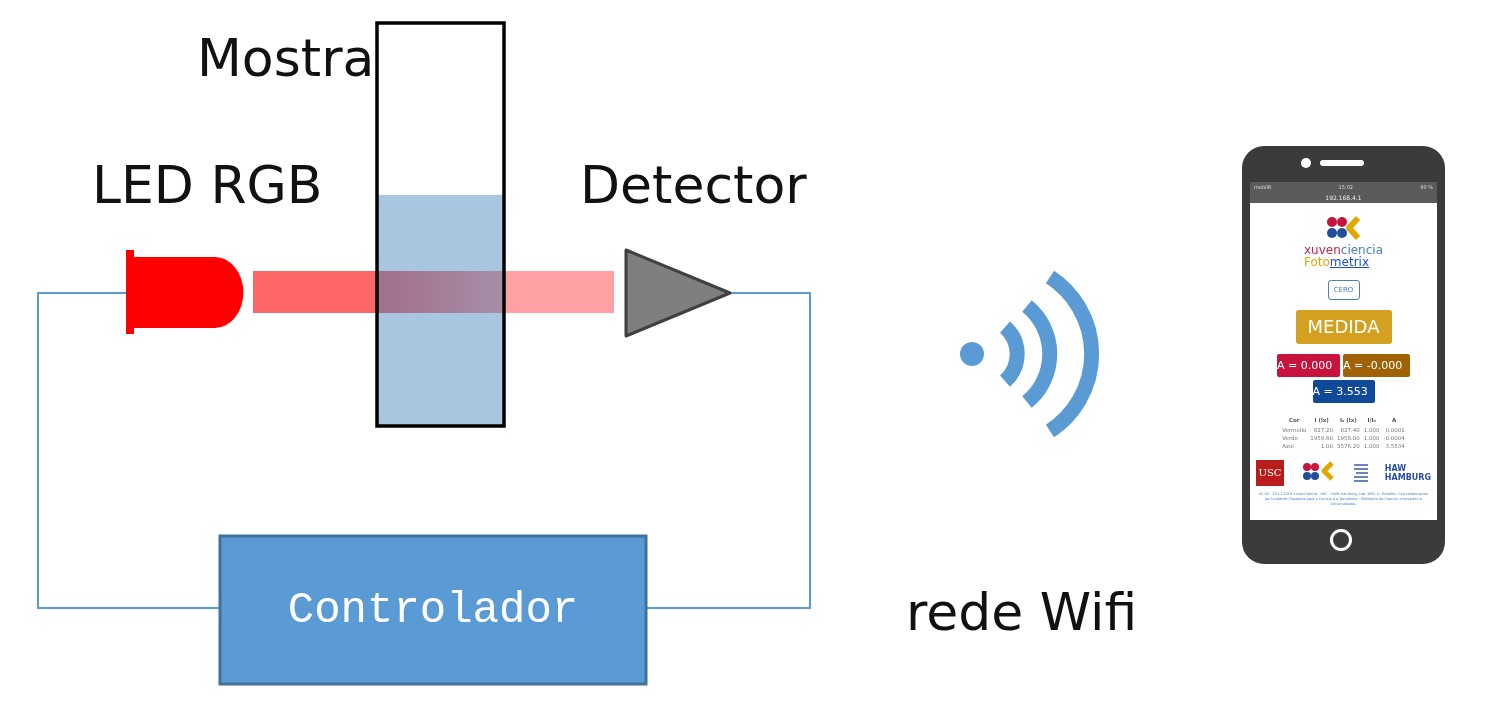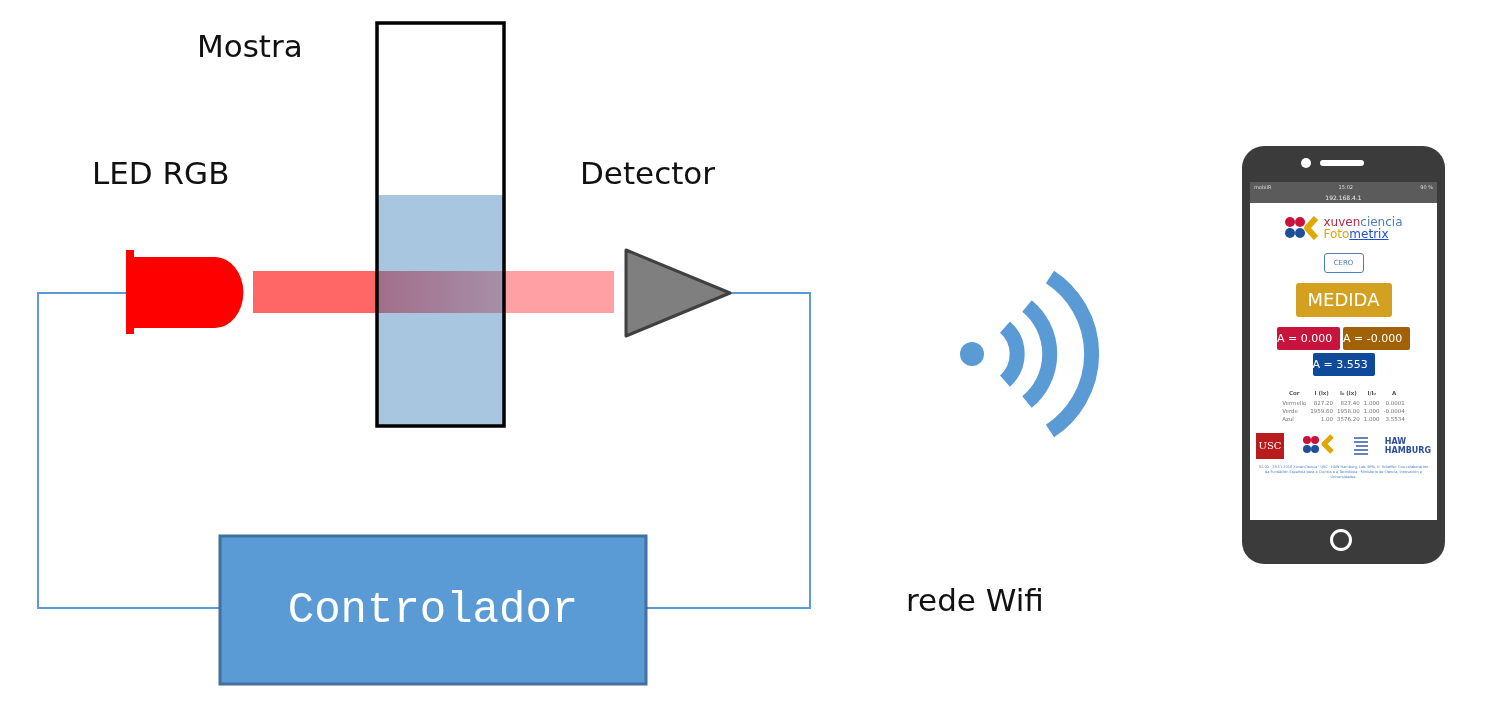--- a/index.html
+++ b/index.html
@@ -1,34 +1,34 @@
 <!DOCTYPE html>
 <html><head>
 <meta charset="utf-8">
 <style>
   html, body { margin:0; padding:0; background:#ffffff; }
   body { width:1500px; height:719px; position:relative; overflow:hidden; font-family:"DejaVu Sans", sans-serif; }
-  .lbl { position:absolute; color:#111; font-size:31px; font-family:"DejaVu Sans", sans-serif; white-space:nowrap; }
+  .lbl { position:absolute; color:#111; font-size:52px; font-family:"DejaVu Sans", sans-serif; white-space:nowrap; }
   svg.diagram { position:absolute; left:0; top:0; }
   .ctrl-text { position:absolute; left:220px; top:536px; width:426px; height:148px; display:flex; align-items:center; justify-content:center; color:#fff; font-size:44px; font-family:Liberation Mono, monospace; }
 
   
   .phone { position:absolute; left:1242px; top:146px; width:203px; height:418px; background:#3b3b3b; border-radius:22px; }
   .phone .cam { position:absolute; left:59px; top:12px; width:10px; height:10px; border-radius:50%; background:#fff; }
   .phone .speaker { position:absolute; left:78px; top:14px; width:44px; height:6px; border-radius:3px; background:#fff; }
   .phone .home { position:absolute; left:88px; top:383px; width:22px; height:22px; border-radius:50%; border:3px solid #fff; box-sizing:border-box; }
   .screen { position:absolute; left:8px; top:36px; width:187px; height:338px; background:#fff; overflow:hidden; }
   .statusbar { height:10px; background:#5b5b5b; color:#ddd; font-size:5px; display:flex; justify-content:space-between; align-items:center; padding:0 4px; }
   .urlbar { height:11px; background:#5b5b5b; color:#eee; font-size:6px; text-align:center; line-height:11px; }
-  .app-logo { display:flex; align-items:center; justify-content:center; margin-top:12px; gap:3px; }
+  .app-logo { display:flex; align-items:center; justify-content:center; margin-top:12px; gap:3px;flex-direction:column; }
   .app-logo .t1 { font-size:12px; color:#b9274a; line-height:12px; }
   .app-logo .t1 b { color:#4a7fc1; font-weight:normal; }
   .app-logo .t2 { font-size:12px; color:#e0a800; line-height:12px; }
   .app-logo .t2 b { color:#1d4ed8; font-weight:normal;text-decoration:underline; }
-  .btn-cero { display:block; margin:12px auto 0; width:40px; height:20px; border:1.5px solid #4a7fc1; border-radius:3px; font-size:7px; color:#4a7fc1; text-align:center; line-height:18px; box-sizing:border-box; background:#fff; }
+  .btn-cero { display:block; margin:12px auto 0; width:32px; height:20px; border:1.5px solid #4a7fc1; border-radius:3px; font-size:7px; color:#4a7fc1; text-align:center; line-height:18px; box-sizing:border-box; background:#fff; }
   .btn-medida { display:block; margin:10px auto 0; width:96px; height:34px; background:#d4a020; border-radius:3px; color:#fff; font-size:18px; text-align:center; line-height:34px; }
   .absrow { display:flex; justify-content:center; gap:3px; margin-top:10px; }
   .abs { height:23px; border-radius:2px; color:#fff; font-size:11px; text-align:left; line-height:23px; }
   .abs.red { background:#c8143c; width:63px; }
   .abs.green { background:#a16207; width:67px; }
   .abs.blue { background:#0f4a9a; width:62px; margin:3px auto 12px; display:block; }
   table.data { margin:14px auto 0; border-collapse:collapse; font-size:5.5px; color:#777; }
   table.data th { color:#555; font-weight:bold; padding:0 3px 3px; }
   table.data td { padding:1px 2px; text-align:right; }
   table.data td:first-child { text-align:left; }

